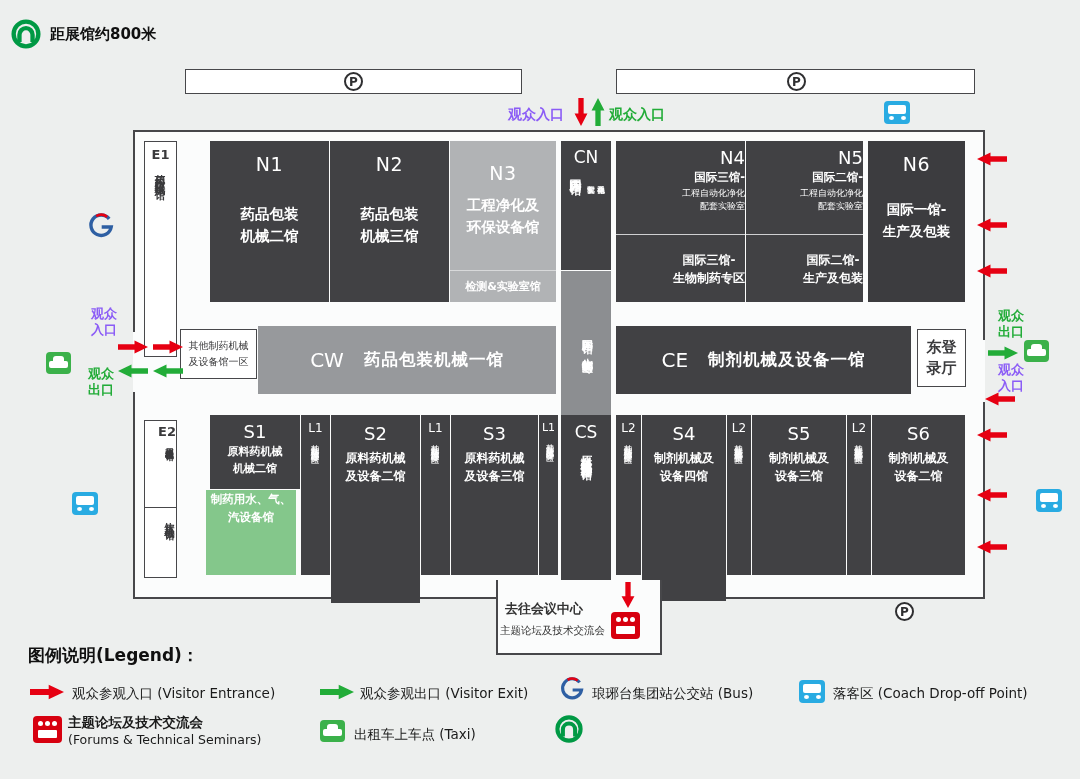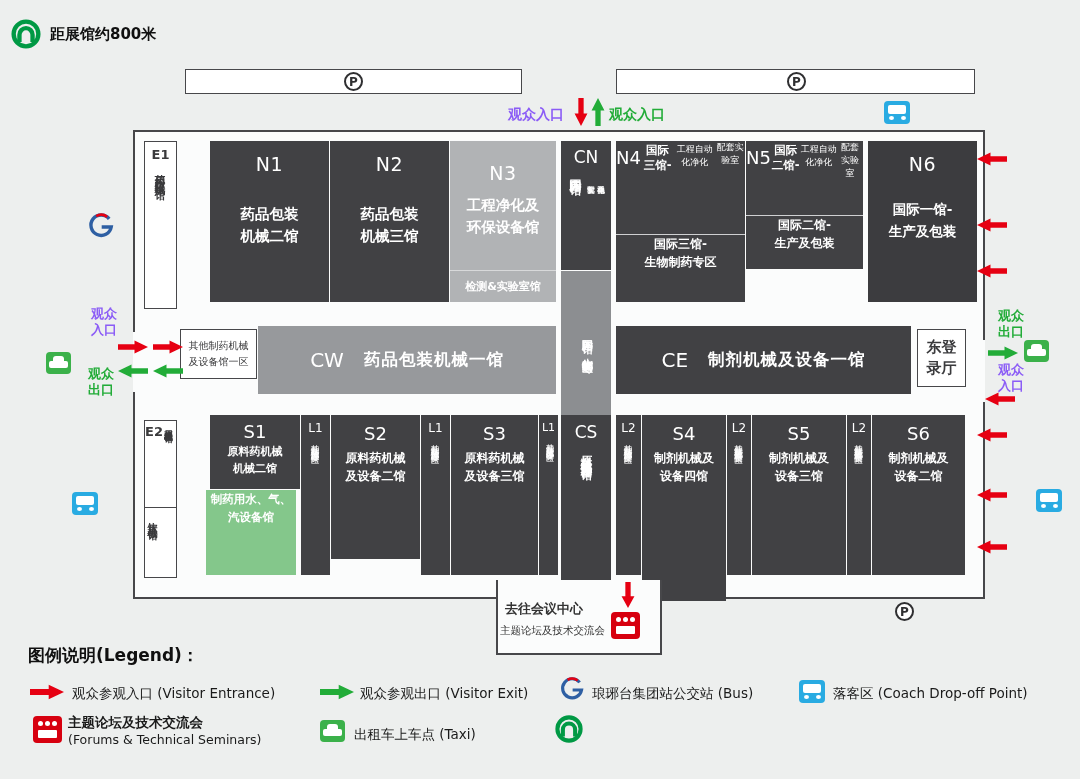--- a/index.html
+++ b/index.html
@@ -10,21 +10,21 @@
   .hall{position:absolute;color:#fff;display:flex;flex-direction:column;align-items:center;text-align:center;overflow:hidden}
   .hrow{flex-direction:row;justify-content:center;align-items:center;gap:20px}
   .dark{background:#414144}
   .mid{background:#97999c}
   .light{background:#b1b3b5}
   .wb{position:absolute;background:#fff;border:1px solid #47474a;color:#3a3a3c;display:flex;flex-direction:column;align-items:center;text-align:center;overflow:hidden}
   .bld{position:absolute;border:2px solid #47474a;background:#fbfcfc}
   .code-lg{font-size:19px;padding-top:12px;letter-spacing:.5px}
   .name-lg{font-size:14.5px;font-weight:700;line-height:1.55;margin-top:28px}
   .vtx{writing-mode:vertical-rl;text-orientation:upright}
-  .sect{width:100%;display:flex;flex-direction:row;align-items:flex-start}
+  .sect{width:100%;display:flex;flex-direction:column;align-items:flex-end}
   .arr{position:absolute;display:block}
   .h30{width:30px;height:14px}
   .v28{width:14px;height:28px}
   .red-bg{background:#e60012}
   .grn-bg{background:#22ac38}
   .a-r{clip-path:polygon(0 31%,55% 31%,55% 4%,100% 50%,55% 96%,55% 69%,0 69%)}
   .a-l{clip-path:polygon(100% 31%,45% 31%,45% 4%,0 50%,45% 96%,45% 69%,100% 69%)}
   .a-d{clip-path:polygon(31% 0,69% 0,69% 55%,96% 55%,50% 100%,4% 55%,31% 55%)}
   .a-u{clip-path:polygon(31% 100%,69% 100%,69% 45%,96% 45%,50% 0,4% 45%,31% 45%)}
   .flabel{position:absolute;font-size:13px;font-weight:700;line-height:16px;text-align:center}
@@ -71,21 +71,21 @@
   <div class="toplabel tr" style="left:508px;top:106px">观众入口</div>
   <i class="arr v28 red-bg a-d" style="left:574px;top:98px"></i>
   <i class="arr v28 grn-bg a-u" style="left:591px;top:98px"></i>
   <div class="toplabel tg" style="left:609px;top:106px">观众入口</div>
   <div class="icon-coach" style="left:884px;top:101px"></div>
 
   <div class="bld" style="left:133px;top:130px;width:852px;height:469px"></div>
   <div class="ab" style="left:133px;top:332px;width:3px;height:60px;background:#fbfcfc"></div>
   <div class="ab" style="left:982px;top:340px;width:3px;height:62px;background:#fbfcfc"></div>
 
-  <div class="wb" style="left:144px;top:141px;width:33px;height:168px">
+  <div class="wb" style="left:144px;top:141px;width:33px;height:216px">
     <div style="font-size:13px;font-weight:700;padding-top:5px">E1</div>
     <div class="vtx" style="font-size:10.5px;font-weight:700;letter-spacing:2px;margin-top:4px">药用粉碎机械一馆</div>
   </div>
   <div class="wb" style="left:144px;top:420px;width:33px;height:158px">
     <div class="sect" style="height:86px">
       <div style="font-size:13px;font-weight:700;padding-top:3px">E2</div>
       <div class="vtx" style="font-size:8.5px;font-weight:700;letter-spacing:0.5px;margin-top:2px">药用粉碎机械二馆</div>
     </div>
     <div class="sect" style="height:70px;border-top:1px solid #47474a">
       <div class="vtx" style="font-size:10px;font-weight:700;letter-spacing:2px;margin-top:6px">饮片机械馆</div>
@@ -138,35 +138,35 @@
       <div style="font-size:9px;margin-top:2px">工程自动化净化</div>
       <div style="font-size:9px">配套实验室</div>
     </div>
     <div class="sect" style="height:68px;border-top:1px solid #cfd0d2;justify-content:center">
       <div style="font-size:12px;font-weight:700;line-height:1.5">
         <div>国际三馆-</div>
         <div>生物制药专区</div>
       </div>
     </div>
   </div>
-  <div class="hall dark" style="left:746px;top:141px;width:117px;height:128px">
+  <div class="hall dark" style="left:746px;top:141px;width:117px;height:161px">
     <div class="sect" style="height:93px">
       <div style="font-size:18px;padding-top:6px">N5</div>
       <div style="font-size:11.5px;font-weight:700;margin-top:2px">国际二馆-</div>
       <div style="font-size:9px;margin-top:2px">工程自动化净化</div>
       <div style="font-size:9px">配套实验室</div>
     </div>
     <div class="sect" style="height:68px;border-top:1px solid #cfd0d2;justify-content:center">
       <div style="font-size:12px;font-weight:700;line-height:1.5">
         <div>国际二馆-</div>
         <div>生产及包装</div>
       </div>
     </div>
   </div>
-  <div class="hall" style="left:868px;top:141px;width:109px;height:161px;background:#3c3c3f">
+  <div class="hall" style="left:868px;top:141px;width:97px;height:161px;background:#3c3c3f">
     <div class="code-lg">N6</div>
     <div style="font-size:13.5px;font-weight:700;line-height:1.6;margin-top:24px">
       <div>国际一馆-</div>
       <div>生产及包装</div>
     </div>
   </div>
 
   <div class="wb" style="left:180px;top:329px;width:77px;height:50px;justify-content:center">
     <div style="font-size:10px;line-height:1.6">
       <div>其他制药机械</div>
@@ -198,21 +198,21 @@
   <div class="hall" style="left:206px;top:490px;width:90px;height:85px;background:#84c78b;justify-content:flex-start">
     <div style="font-size:11.5px;font-weight:700;line-height:1.6">
       <div>制药用水、气、</div>
       <div>汽设备馆</div>
     </div>
   </div>
   <div class="hall dark" style="left:301px;top:415px;width:29px;height:160px">
     <div style="font-size:12px;padding-top:6px">L1</div>
     <div class="vtx" style="font-size:8.5px;letter-spacing:1px;margin-top:3px">其他制药机械及设备馆二区</div>
   </div>
-  <div class="hall dark" style="left:331px;top:415px;width:89px;height:144px">
+  <div class="hall dark" style="left:331px;top:415px;width:89px;height:188px">
     <div style="font-size:18px;padding-top:8px">S2</div>
     <div style="font-size:12px;font-weight:700;line-height:1.5;margin-top:5px">
       <div>原料药机械</div>
       <div>及设备二馆</div>
     </div>
   </div>
   <div class="hall dark" style="left:421px;top:415px;width:29px;height:160px">
     <div style="font-size:12px;padding-top:6px">L1</div>
     <div class="vtx" style="font-size:8.5px;letter-spacing:1px;margin-top:3px">其他制药机械及设备馆二区</div>
   </div>

